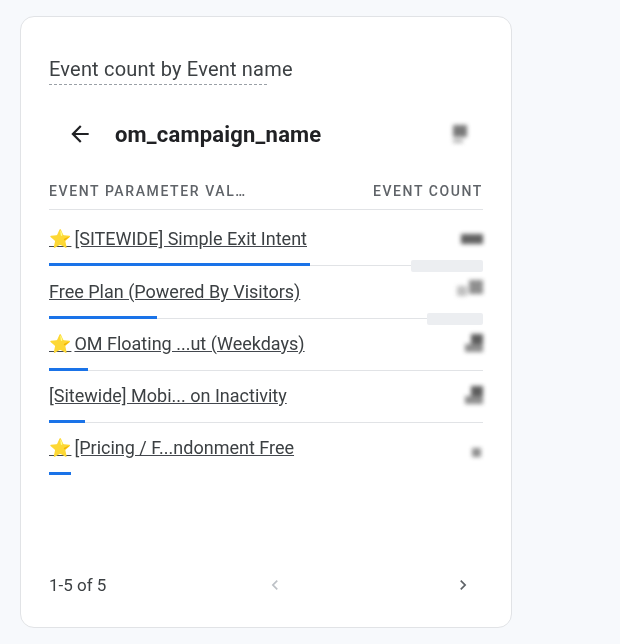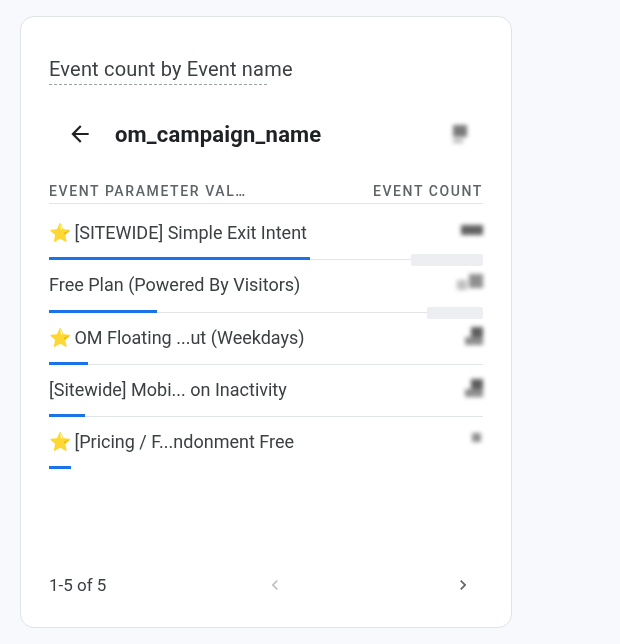--- a/index.html
+++ b/index.html
@@ -33,26 +33,26 @@
   }
   .back svg{width:26px;height:26px;fill:#202124;}
   .crumb-title{font-size:22px;color:#202124;letter-spacing:.2px;font-weight:bold;}
   .crumb-hidden{
     position:absolute;right:0;top:4px;width:30px;height:18px;display:block;
     background:
       linear-gradient(#6b6b6b,#6b6b6b) left 0/14px 12px no-repeat,
       linear-gradient(#b0b0b0,#b0b0b0) left 14px/10px 10px no-repeat;
     filter:blur(2px);opacity:.9;
   }
-  .headers{display:flex;align-items:flex-end;justify-content:space-between;margin-top:36px;padding-bottom:4px;border-bottom:1px solid var(--border);}
+  .headers{display:flex;align-items:flex-end;justify-content:space-between;margin-top:36px;padding-bottom:10px;border-bottom:1px solid var(--border);}
   .col-head{font-size:14px;letter-spacing:1.6px;color:var(--muted);font-weight:500;text-transform:uppercase;}
   .rows{margin-top:4px;}
   .row{position:relative;padding:14px 0 16px 0;border-bottom:1px solid var(--border);}
   .row:last-child{border-bottom:none;}
-  .row-body{display:flex;align-items:flex-start;justify-content:space-between;gap:12px;}
+  .row-body{display:flex;align-items:flex-end;justify-content:space-between;gap:12px;text-decoration:underline;}
   .row-label{font-size:18px;color:var(--text-strong);}
   .star{color:#fbbc04;margin-right:3px;}
   .bar{position:absolute;left:0;bottom:-1px;height:3px;background:var(--blue);}
   .metric{min-width:34px;height:18px;display:inline-block;filter:blur(2.2px);opacity:.95;}
   
   .m0{position:relative;}
   .m0::before{content:"";position:absolute;right:0;top:3px;width:22px;height:10px;background:#5a5a5a;}
   .m1{position:relative;height:22px;}
   .m1::before{content:"";position:absolute;right:0;top:0;width:14px;height:14px;background:#8a8a8a;}
   .m1::after{content:"";position:absolute;right:16px;top:6px;width:10px;height:10px;background:#bdbdbd;}

